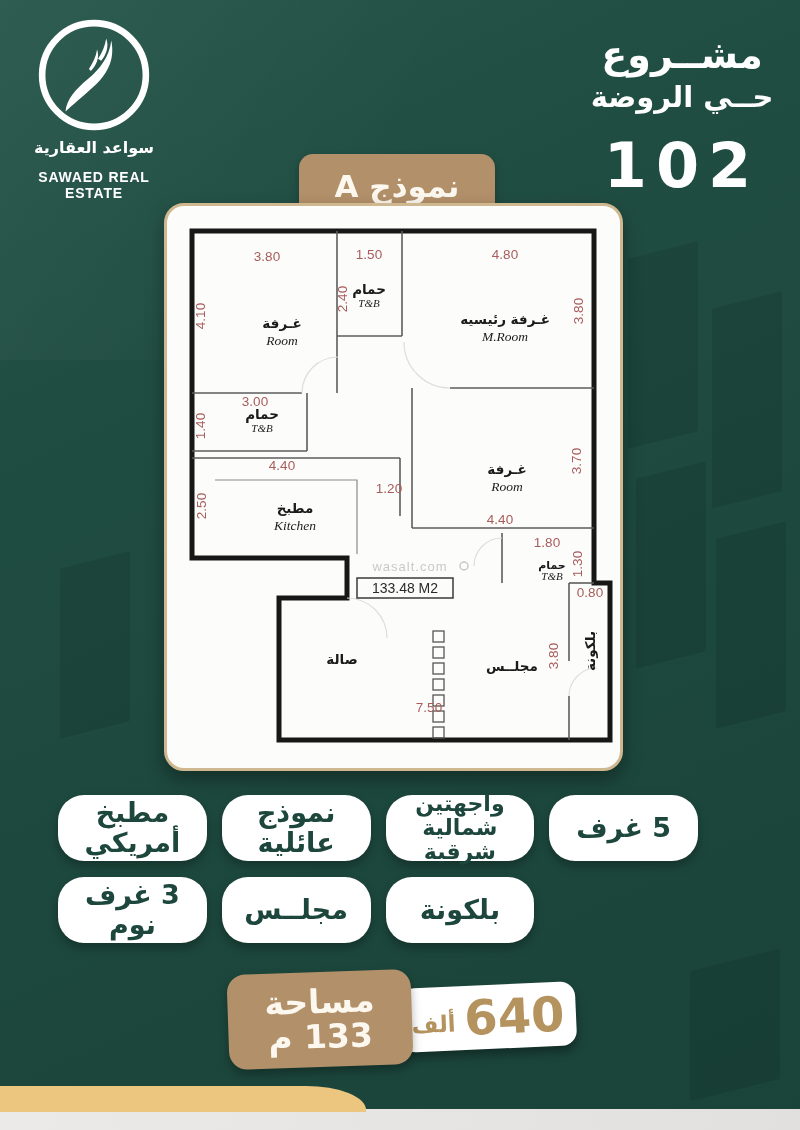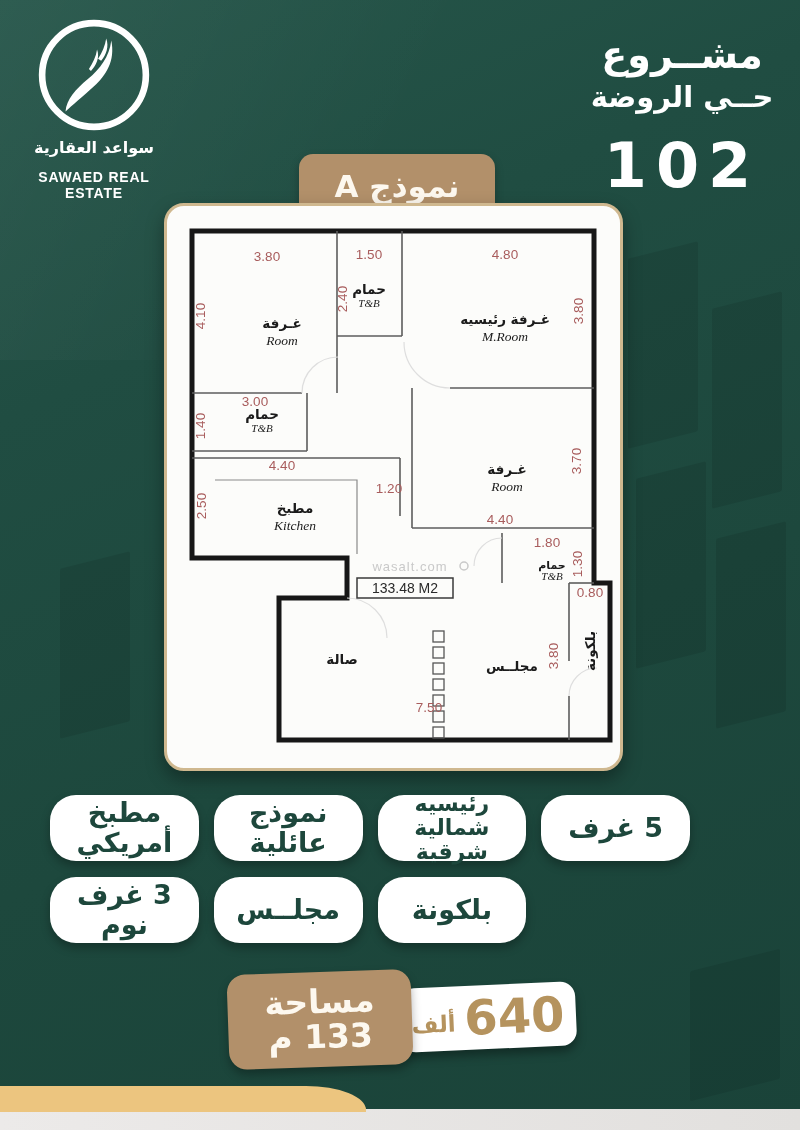--- a/index.html
+++ b/index.html
@@ -28,21 +28,21 @@
   .plan-card{position:absolute;left:164px;top:203px;width:453px;height:562px;background:#fcfcfa;
              border:3px solid #cfb88f;border-radius:20px;z-index:2;box-shadow:0 8px 18px rgba(0,0,0,.35);}
   .plan-card svg{position:absolute;left:0;top:0;}
   .dim{fill:#a85c5c;font-size:13.5px;font-family:"Liberation Sans",sans-serif;}
   .rlab{fill:#1b1b1b;font-size:13.5px;font-weight:600;}
   .elab{fill:#1b1b1b;font-size:13.5px;font-style:italic;font-family:"Liberation Serif",serif;}
   .small{font-size:11px;}
   .wm{fill:#c9c9c9;font-size:13px;letter-spacing:1px;font-family:"Liberation Sans",sans-serif;}
   .abox{fill:#2a2a2a;font-size:14px;font-family:"Liberation Sans",sans-serif;}
   
-  .features{position:absolute;left:8px;top:795px;width:724px;padding:0 42px;box-sizing:border-box;
+  .features{position:absolute;left:16px;top:795px;width:724px;padding:0 42px;box-sizing:border-box;
             display:grid;grid-template-columns:repeat(4,1fr);column-gap:15px;row-gap:16px;direction:ltr;z-index:3;}
   .pill{background:#fff;border-radius:26px;height:66px;display:flex;flex-direction:column;
         align-items:center;justify-content:center;color:#1d473c;font-weight:700;font-size:27px;
         direction:rtl;box-shadow:0 5px 10px rgba(0,0,0,.28);text-align:center;line-height:1.1;}
   .pill .two{font-size:22px;}
   
   .area-badge{position:absolute;left:228px;top:972px;width:184px;height:95px;background:#b2906a;
               border-radius:18px;transform:rotate(-2deg);z-index:5;display:flex;flex-direction:column;
               align-items:center;justify-content:center;color:#fdf8ef;font-weight:700;
               direction:rtl;box-shadow:0 5px 10px rgba(0,0,0,.3);}
@@ -185,21 +185,21 @@
   </div>
 
   <div class="features">
     <div class="pill">
         <span>مطبخ أمريكي</span>
       </div>
     <div class="pill">
         <span>نموذج عائلية</span>
       </div>
     <div class="pill">
-      <span class="two">رئيسيه</span>
+      <span class="two">واجهتين</span>
       <span class="two">شمالية شرقية</span>
     </div>
     <div class="pill">
         <span>5 غرف</span>
       </div>
     <div class="pill">
         <span>3 غرف نوم</span>
       </div>
     <div class="pill">
         <span>مجلــس</span>

